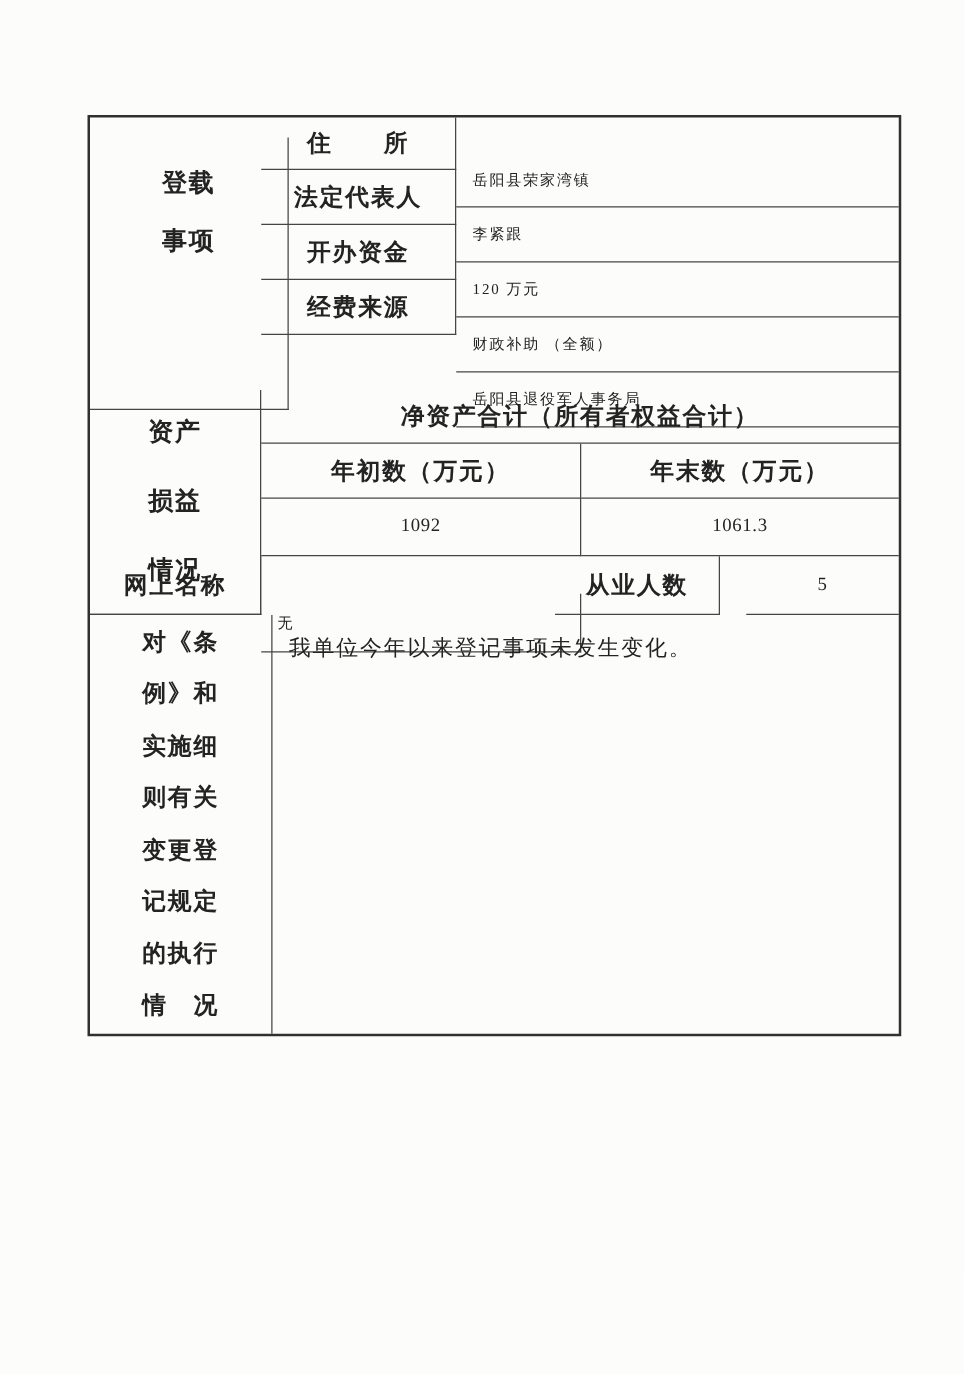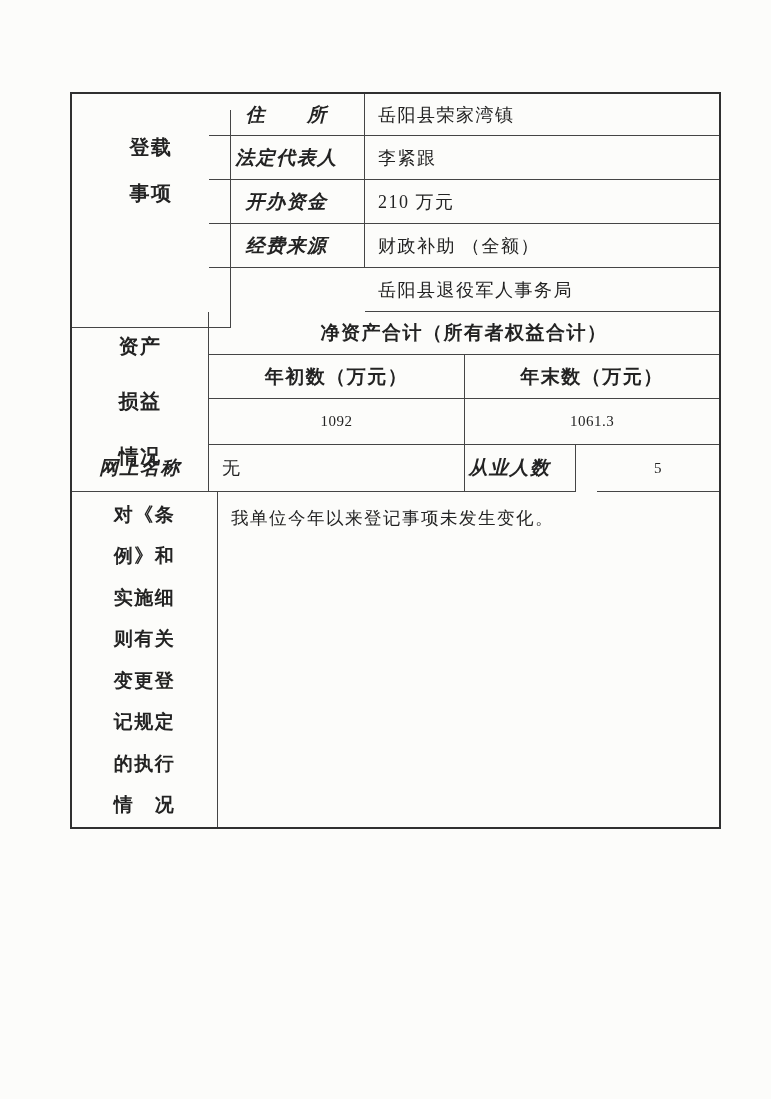--- a/index.html
+++ b/index.html
@@ -29,22 +29,22 @@
     display: flex;
     align-items: center;
     justify-content: center;
     color: #232323;
     font-size: 18px;
     letter-spacing: 1.5px;
     overflow: hidden;
   }
   .cell.no-r { border-right: none; }
   .cell.no-b { border-bottom: none; }
-  .cell.lbl { font-weight: 700; font-size: 19px; font-style: italic; }
-  .cell.val { justify-content: flex-start; padding-left: 13px; font-size: 18px; }
+  .cell.lbl { font-weight: 700; font-size: 19px; }
+  .cell.val { justify-content: flex-start; padding-left: 13px; font-size: 12px; margin-top: 30px; }
   .cell.vstack {
     flex-direction: column;
     font-weight: 700;
     font-size: 20px;
   }
   .cell.vstack.top { justify-content: flex-start; padding-top: 14px; }
   .vstack span { display: block; line-height: 46px; }
   .c-assets-hd span { line-height: 55px; }
   .c-comp-hd span { line-height: 41.5px; font-size: 19px; }
   .num { letter-spacing: 0.5px; font-size: 15px; }
@@ -90,21 +90,21 @@
       <span>事项</span>
     </div>
 
     <div class="cell lbl c-r1-l">住　　所</div>
     <div class="cell val no-r c-r1-v">岳阳县荣家湾镇</div>
 
     <div class="cell lbl c-r2-l">法定代表人</div>
     <div class="cell val no-r c-r2-v">李紧跟</div>
 
     <div class="cell lbl c-r3-l">开办资金</div>
-    <div class="cell val no-r c-r3-v">210 万元</div>
+    <div class="cell val no-r c-r3-v">120 万元</div>
 
     <div class="cell lbl c-r4-l">经费来源</div>
     <div class="cell val no-r c-r4-v">财政补助 （全额）</div>
 
     <div class="cell val no-r c-r5-v">岳阳县退役军人事务局</div>
 
     <div class="cell vstack c-assets-hd">
       <span>资产</span>
       <span>损益</span>
       <span>情况</span>

